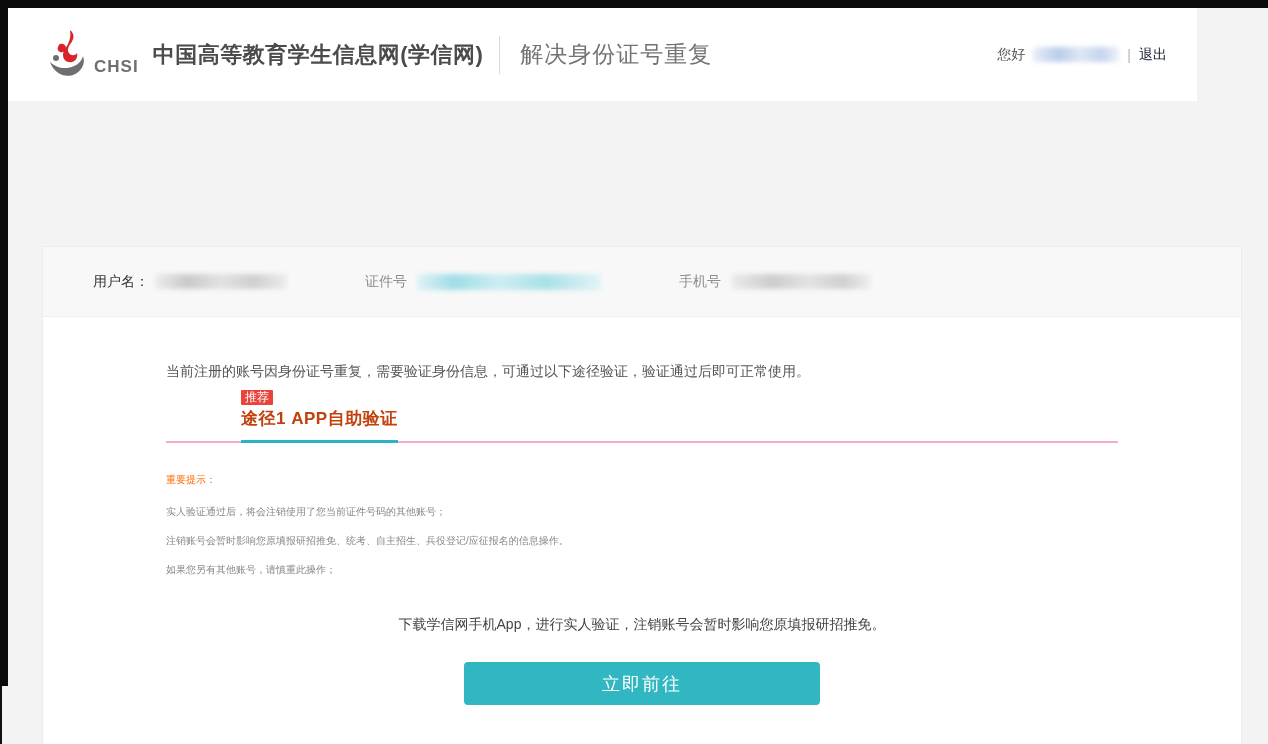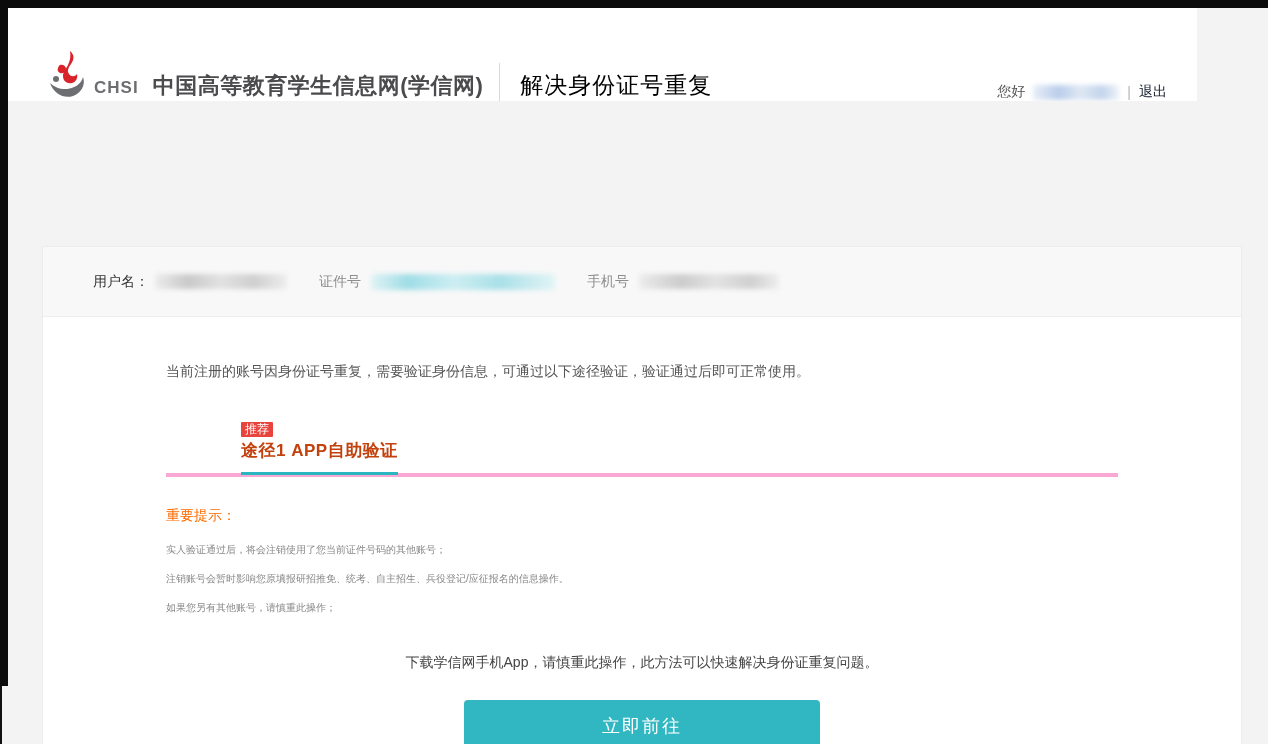--- a/index.html
+++ b/index.html
@@ -5,60 +5,60 @@
   * { margin:0; padding:0; box-sizing:border-box; }
   html,body { width:1268px; height:744px; overflow:hidden; }
   body { font-family:"Liberation Sans","DejaVu Sans",sans-serif; background:#f3f3f3; position:relative; }
 
   
   .frame-top { position:absolute; top:0; left:0; width:1268px; height:8px; background:#0b0b0b; z-index:50; }
   .frame-left-thin { position:absolute; top:0; left:0; width:2px; height:744px; background:#111; z-index:50; }
   .frame-left { position:absolute; top:0; left:0; width:8px; height:686px; background:#0b0b0b; z-index:51; }
 
   
-  header { position:absolute; top:8px; left:0; width:1197px; height:93px; background:#ffffff; display:flex; align-items:flex-end; padding:0 30px 0 46px; }
+  header { position:absolute; top:8px; left:0; width:1197px; height:93px; background:#ffffff; display:flex; align-items:center; padding:0 30px 0 46px; }
   .logo { display:flex; align-items:flex-end; cursor:pointer; }
   .logo svg { display:block; }
   .logo-text { font-size:17px; font-weight:bold; color:#6d6e71; letter-spacing:1px; margin-left:2px; margin-bottom:3px; }
   .site-name { font-size:22px; font-weight:bold; color:#4b4b4e; margin-left:14px; letter-spacing:0.5px; }
   .v-divider { width:1px; height:38px; background:#d9d9d9; margin:0 20px 0 16px; }
-  .page-title { font-size:23px; font-weight:normal; color:#000000; letter-spacing:1px; }
+  .page-title { font-size:23px; font-weight:normal; color:#737373; letter-spacing:1px; }
   .header-right { margin-left:auto; display:flex; align-items:center; font-size:14px; color:#555; }
   .mask-chip { display:inline-block; border-radius:2px; filter:blur(2.5px); }
   .chip-user-top { width:86px; height:15px; background:linear-gradient(90deg,#e8eef7,#b9cdeb 30%,#dfe8f4 55%,#c3d4ec 80%,#eef3fa); margin:0 6px 0 8px; }
   .hr-sep { color:#b5b5b5; margin:0 8px 0 2px; }
   .logout { color:#0f172a; text-decoration:none; cursor:pointer; }
 
   
   .page-bg { position:absolute; top:101px; left:0; width:1268px; height:643px; background:#f3f3f3; }
   .card { position:absolute; top:145px; left:42px; width:1200px; height:592px; background:#ffffff; border:1px solid #ececec; }
 
-  .user-bar { height:70px; background:#f8f8f8; border-bottom:1px solid #eeeeee; display:flex; padding-left:50px; font-size:14px; color:#333; }
+  .user-bar { height:70px; background:#f8f8f8; border-bottom:1px solid #eeeeee; display:flex; padding-left:50px; font-size:14px; color:#333;gap:46px; }
   .user-field { display:flex; align-items:center; margin-right:32px; }
   .user-field .lbl-blurred { color:#8d8d8d; filter:blur(0.7px); }
   .chip-gray1 { width:132px; height:15px; background:linear-gradient(90deg,#ececec,#c9c9c9 25%,#e2e2e2 50%,#cfcfcf 75%,#ededed); margin-left:6px; }
   .chip-teal  { width:184px; height:16px; background:linear-gradient(90deg,#dff3f5,#9fdde6 20%,#cdeef2 45%,#a9e0e8 70%,#e2f4f6); margin-left:10px; }
   .chip-gray2 { width:140px; height:15px; background:linear-gradient(90deg,#ececec,#cccccc 30%,#e3e3e3 55%,#d0d0d0 80%,#eeeeee); margin-left:10px; }
 
   .content { padding:44px 123px 0 123px; }
   .intro { font-size:14px; color:#555; line-height:20px; }
 
-  .tabbar { margin-top:38px; border-bottom:4px solid #f9a8d4; }
+  .tabbar { margin-top:6px; border-bottom:2px solid #f9a8d4; }
   .tab { display:inline-block; margin-left:75px; margin-bottom:-2px; cursor:pointer; }
   .badge { display:inline-block; background:#e8433c; color:#fff; font-size:12px; line-height:15px; padding:0 4px; border-radius:1px; }
   .tab-label { display:block; font-size:17px; font-weight:bold; color:#c2410c; padding:2px 0 10px 0; border-bottom:3px solid #2ab5c1; letter-spacing:0.5px; }
 
   .notice { margin-top:30px; }
-  .notice-title { font-size:14px; color:#ff6a00; margin-bottom:10px; }
+  .notice-title { font-size:10px; color:#ff6a00; margin-bottom:10px; }
   .notice-line { font-size:10px; color:#888; line-height:29px; }
 
   .download-hint { margin-top:32px; text-align:center; font-size:14px; color:#444; }
 
   .cta-wrap { text-align:center; margin-top:28px; }
-  .cta { width:356px; height:51px; background:#30b7c1; color:#ffffff; font-size:18px; border:none; border-radius:4px; cursor:pointer; font-family:inherit; letter-spacing:2px; }
+  .cta { width:356px; height:43px; background:#30b7c1; color:#ffffff; font-size:18px; border:none; border-radius:4px; cursor:pointer; font-family:inherit; letter-spacing:2px; }
 </style>
 </head>
 <body>
 
 <div class="frame-left-thin"></div>
 <div class="frame-left"></div>
 <div class="frame-top"></div>
 
 <header>
   <div class="logo">
@@ -111,21 +111,21 @@
         </div>
       </div>
 
       <div class="notice">
         <div class="notice-title">重要提示：</div>
         <div class="notice-line">实人验证通过后，将会注销使用了您当前证件号码的其他账号；</div>
         <div class="notice-line">注销账号会暂时影响您原填报研招推免、统考、自主招生、兵役登记/应征报名的信息操作。</div>
         <div class="notice-line">如果您另有其他账号，请慎重此操作；</div>
       </div>
 
-      <p class="download-hint">下载学信网手机App，请慎重此操作，此方法可以快速解决身份证重复问题。</p>
+      <p class="download-hint">下载学信网手机App，进行实人验证，注销账号会暂时影响您原填报研招推免。</p>
 
       <div class="cta-wrap">
         <button class="cta">立即前往</button>
       </div>
     </div>
 
   </div>
 </div>
 
 </body></html>

